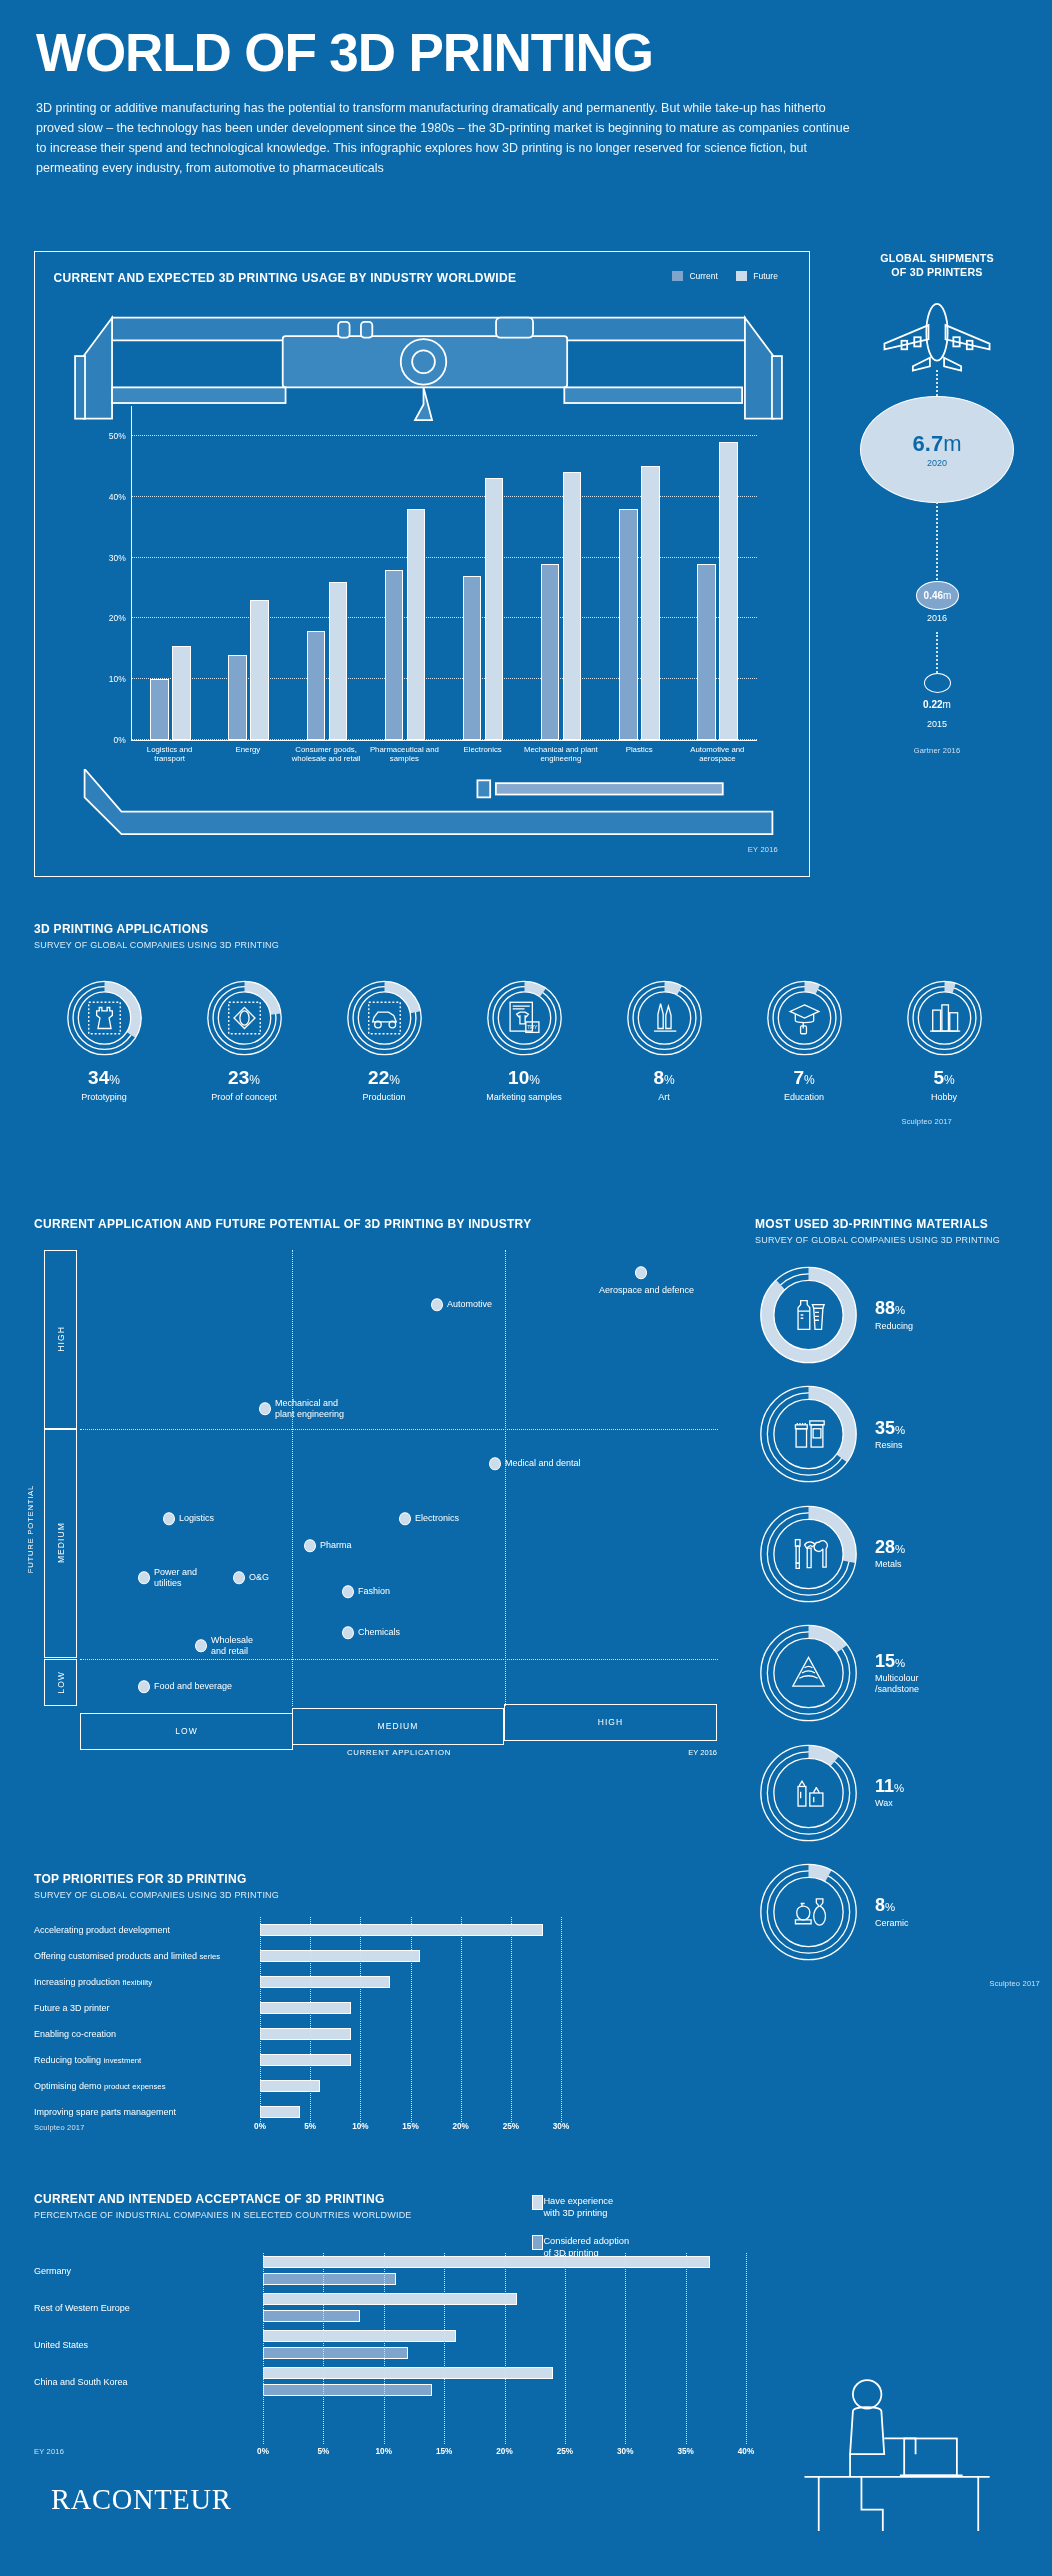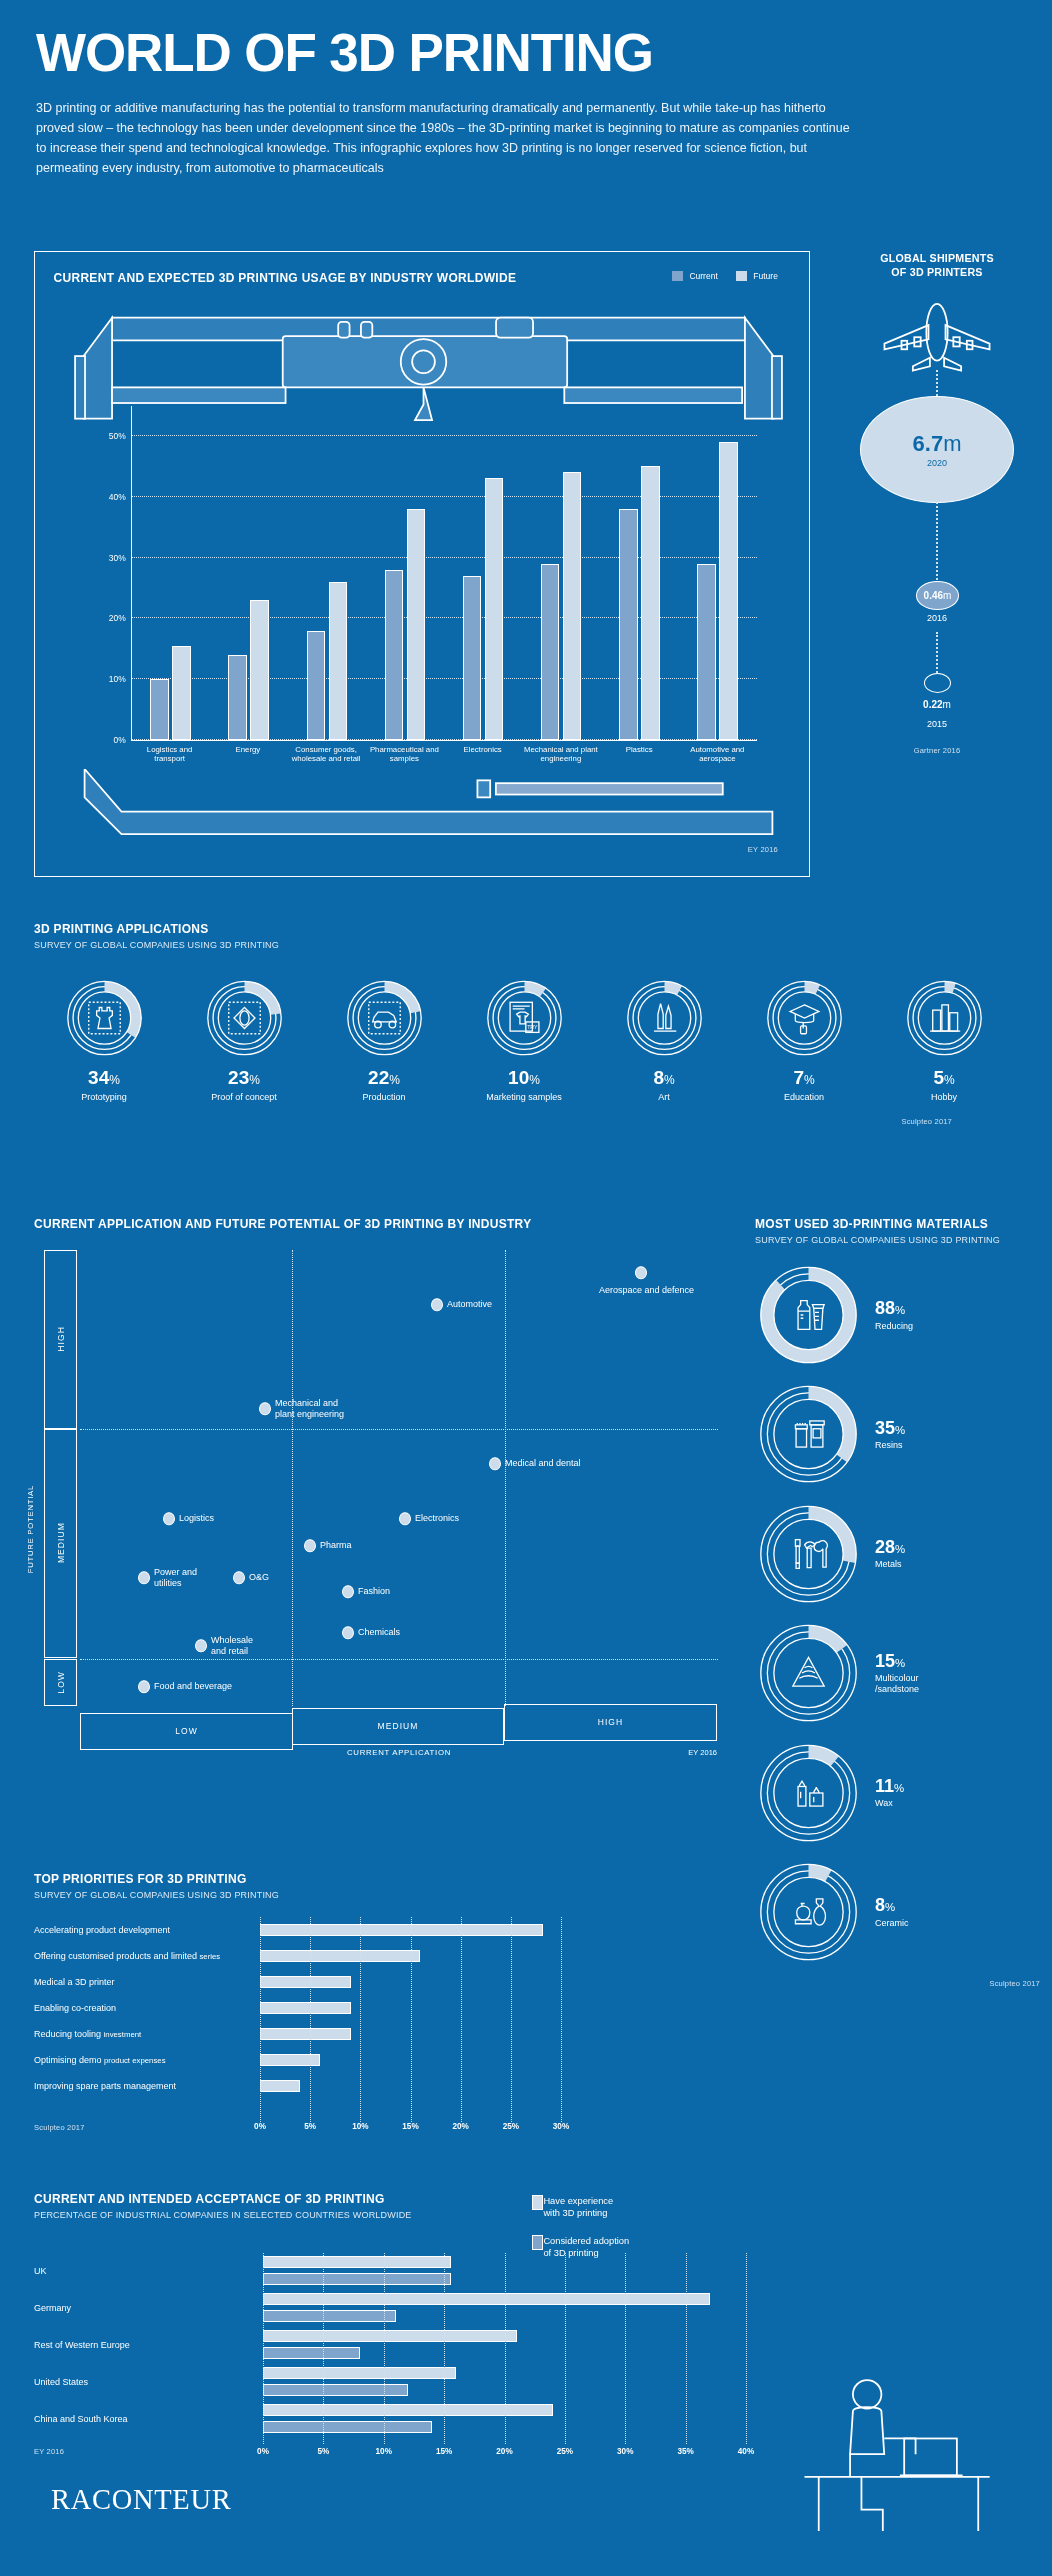--- a/index.html
+++ b/index.html
@@ -708,21 +708,27 @@
             </div>
           </div>
           <div class="prio-row">
             <div class="prio-name">Offering customised products
 and limited <em>series</em></div>
       <div class="prio-track">
               <div class="prio-bar" style="width:53%" title="15.9%"></div>
             </div>
           </div>
           <div class="prio-row">
-            <div class="prio-name">Medical a 3D printer</div>
+            <div class="prio-name">Increasing production <em>flexibility</em></div>
+      <div class="prio-track">
+              <div class="prio-bar" style="width:43.333333333333336%" title="13%"></div>
+            </div>
+          </div>
+          <div class="prio-row">
+            <div class="prio-name">Future a 3D printer</div>
       <div class="prio-track">
               <div class="prio-bar" style="width:30.333333333333336%" title="9.1%"></div>
             </div>
           </div>
           <div class="prio-row">
             <div class="prio-name">Enabling co-creation</div>
       <div class="prio-track">
               <div class="prio-bar" style="width:30.333333333333336%" title="9.1%"></div>
             </div>
           </div>
@@ -775,27 +781,20 @@
 with 3D printing</span>
       </div>
       <div class="acc-leg-item">
         <span class="acc-sw con"></span>
         <span class="acc-leg-txt">Considered adoption
 of 3D printing</span>
       </div>
     </div>
     <div class="acc-chart">
       <div id="acc-rows">
-          <div class="acc-group">
-            <div class="acc-name">UK</div>
-      <div class="acc-track">
-        <div class="acc-bar exp" style="width:39%" title="15.6%"></div>
-        <div class="acc-bar con" style="width:39%" title="15.6%"></div>
-      </div>
-          </div>
           <div class="acc-group">
             <div class="acc-name">Germany</div>
       <div class="acc-track">
         <div class="acc-bar exp" style="width:92.5%" title="37%"></div>
         <div class="acc-bar con" style="width:27.500000000000004%" title="11%"></div>
       </div>
           </div>
           <div class="acc-group">
             <div class="acc-name">Rest of Western Europe</div>
       <div class="acc-track">

